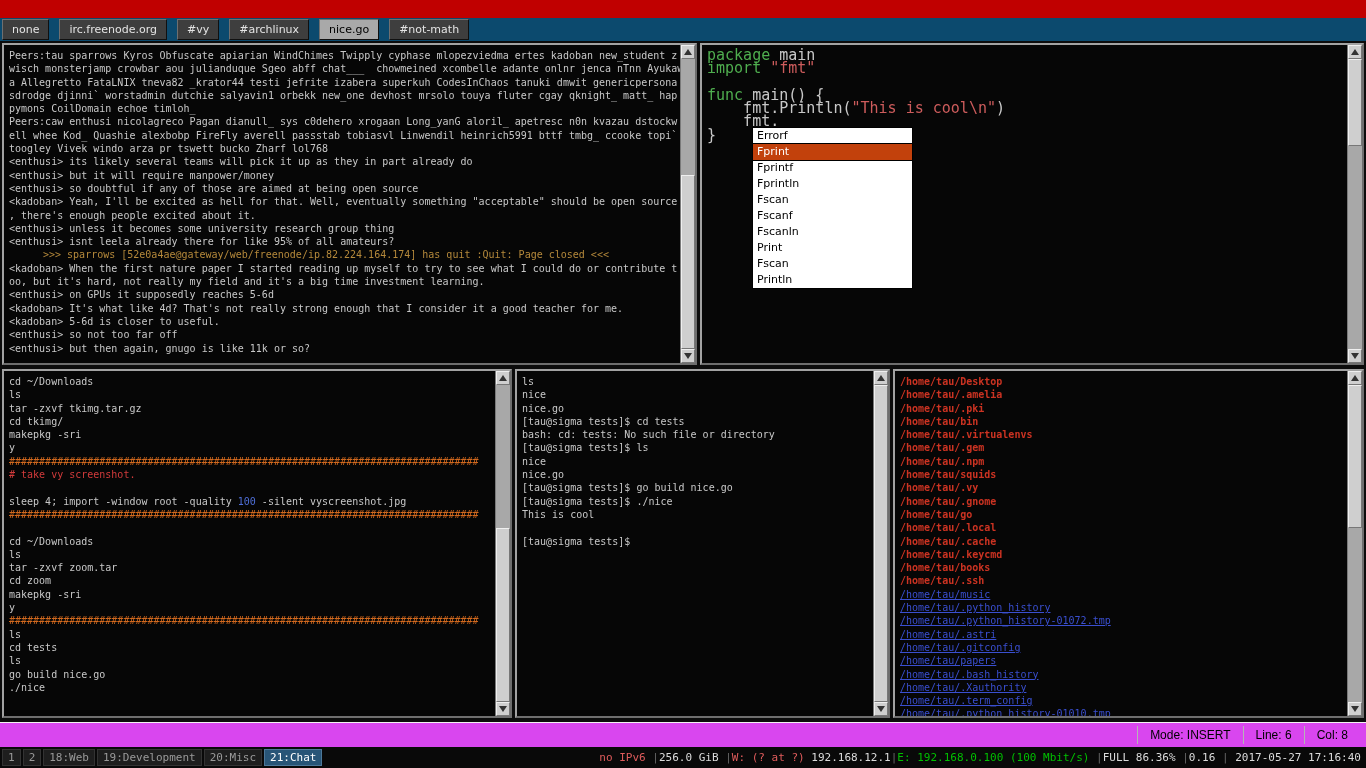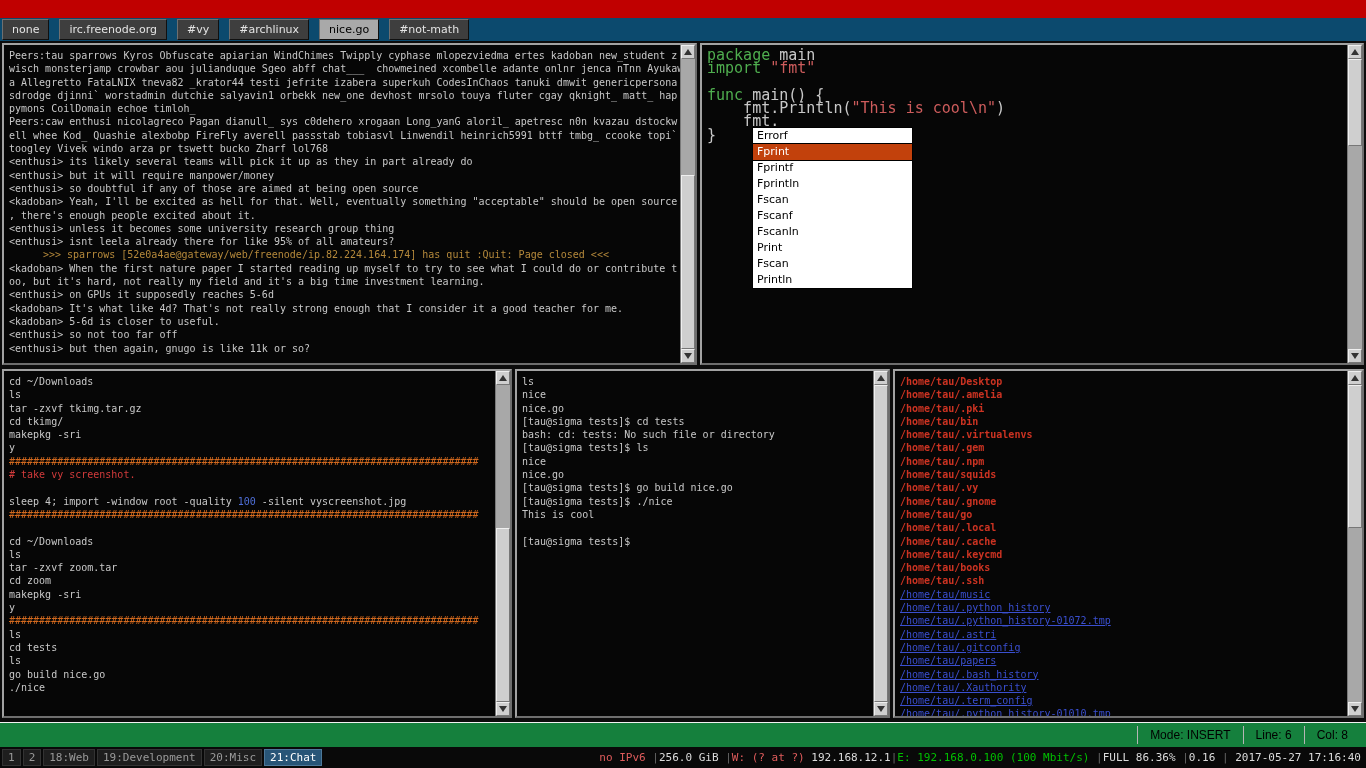--- a/index.html
+++ b/index.html
@@ -50,21 +50,21 @@
     border:1px solid; border-color:#efefef #777 #777 #efefef; }
 
   
   #autocomplete { position:absolute; left:50px; top:82px; width:161px; background:#fff;
     border:1px solid #000; z-index:5; }
   .ac-item { height:16px; line-height:16px; font-family:"DejaVu Sans", sans-serif; font-size:11px;
     color:#000; padding-left:4px; white-space:pre; }
   .ac-item.sel { background:#c2410c; color:#fff; outline:1px solid #000; }
 
   
-  #statusbar { position:absolute; bottom:21px; left:0; width:1366px; height:25px; background:#15803d;
+  #statusbar { position:absolute; bottom:21px; left:0; width:1366px; height:25px; background:#d946ef;
     border-top:1px solid #f2f2f2; display:flex; justify-content:flex-end; align-items:center;
     font-family:"Liberation Sans", sans-serif; font-size:12px; color:#000; padding-right:6px; }
   .es-seg { padding:2px 12px; border-left:1px solid #b5b5b5; white-space:pre; }
 
   
   #bottombar { position:absolute; bottom:0; left:0; width:1366px; height:21px; background:#090909;
     display:flex; align-items:center; font-size:11px; padding:0 2px; }
   .ws { height:17px; line-height:15px; padding:0 5px; margin-right:2px; border:1px solid #333;
     background:#1e1e1e; color:#9a9a9a; white-space:pre; }
   .ws.active { background:#285577; border-color:#4c7899; color:#fff; }

